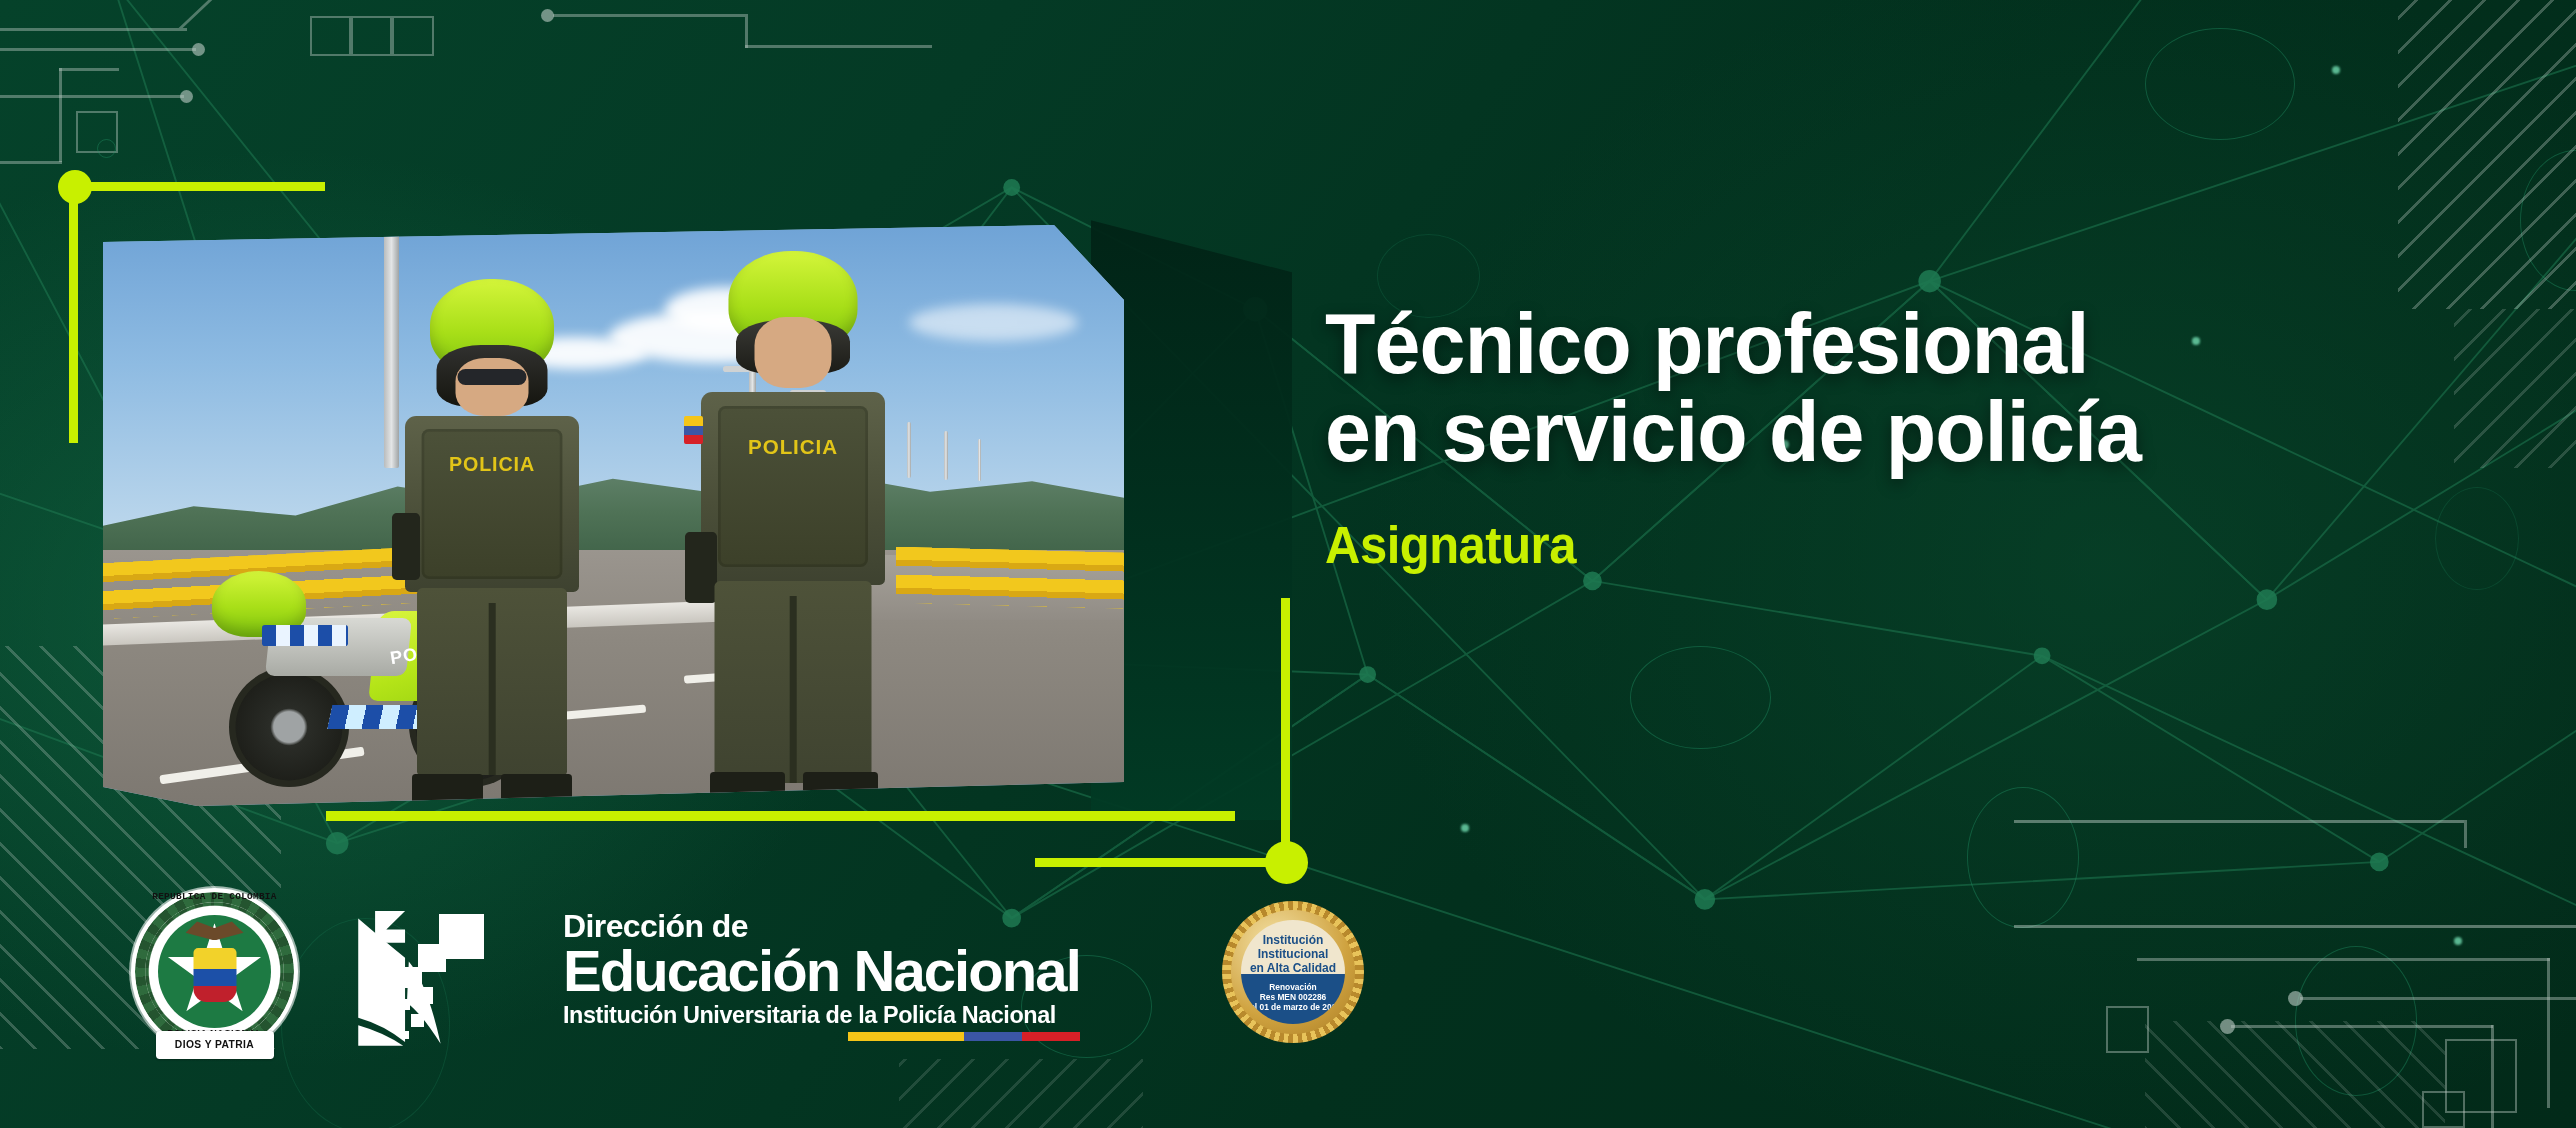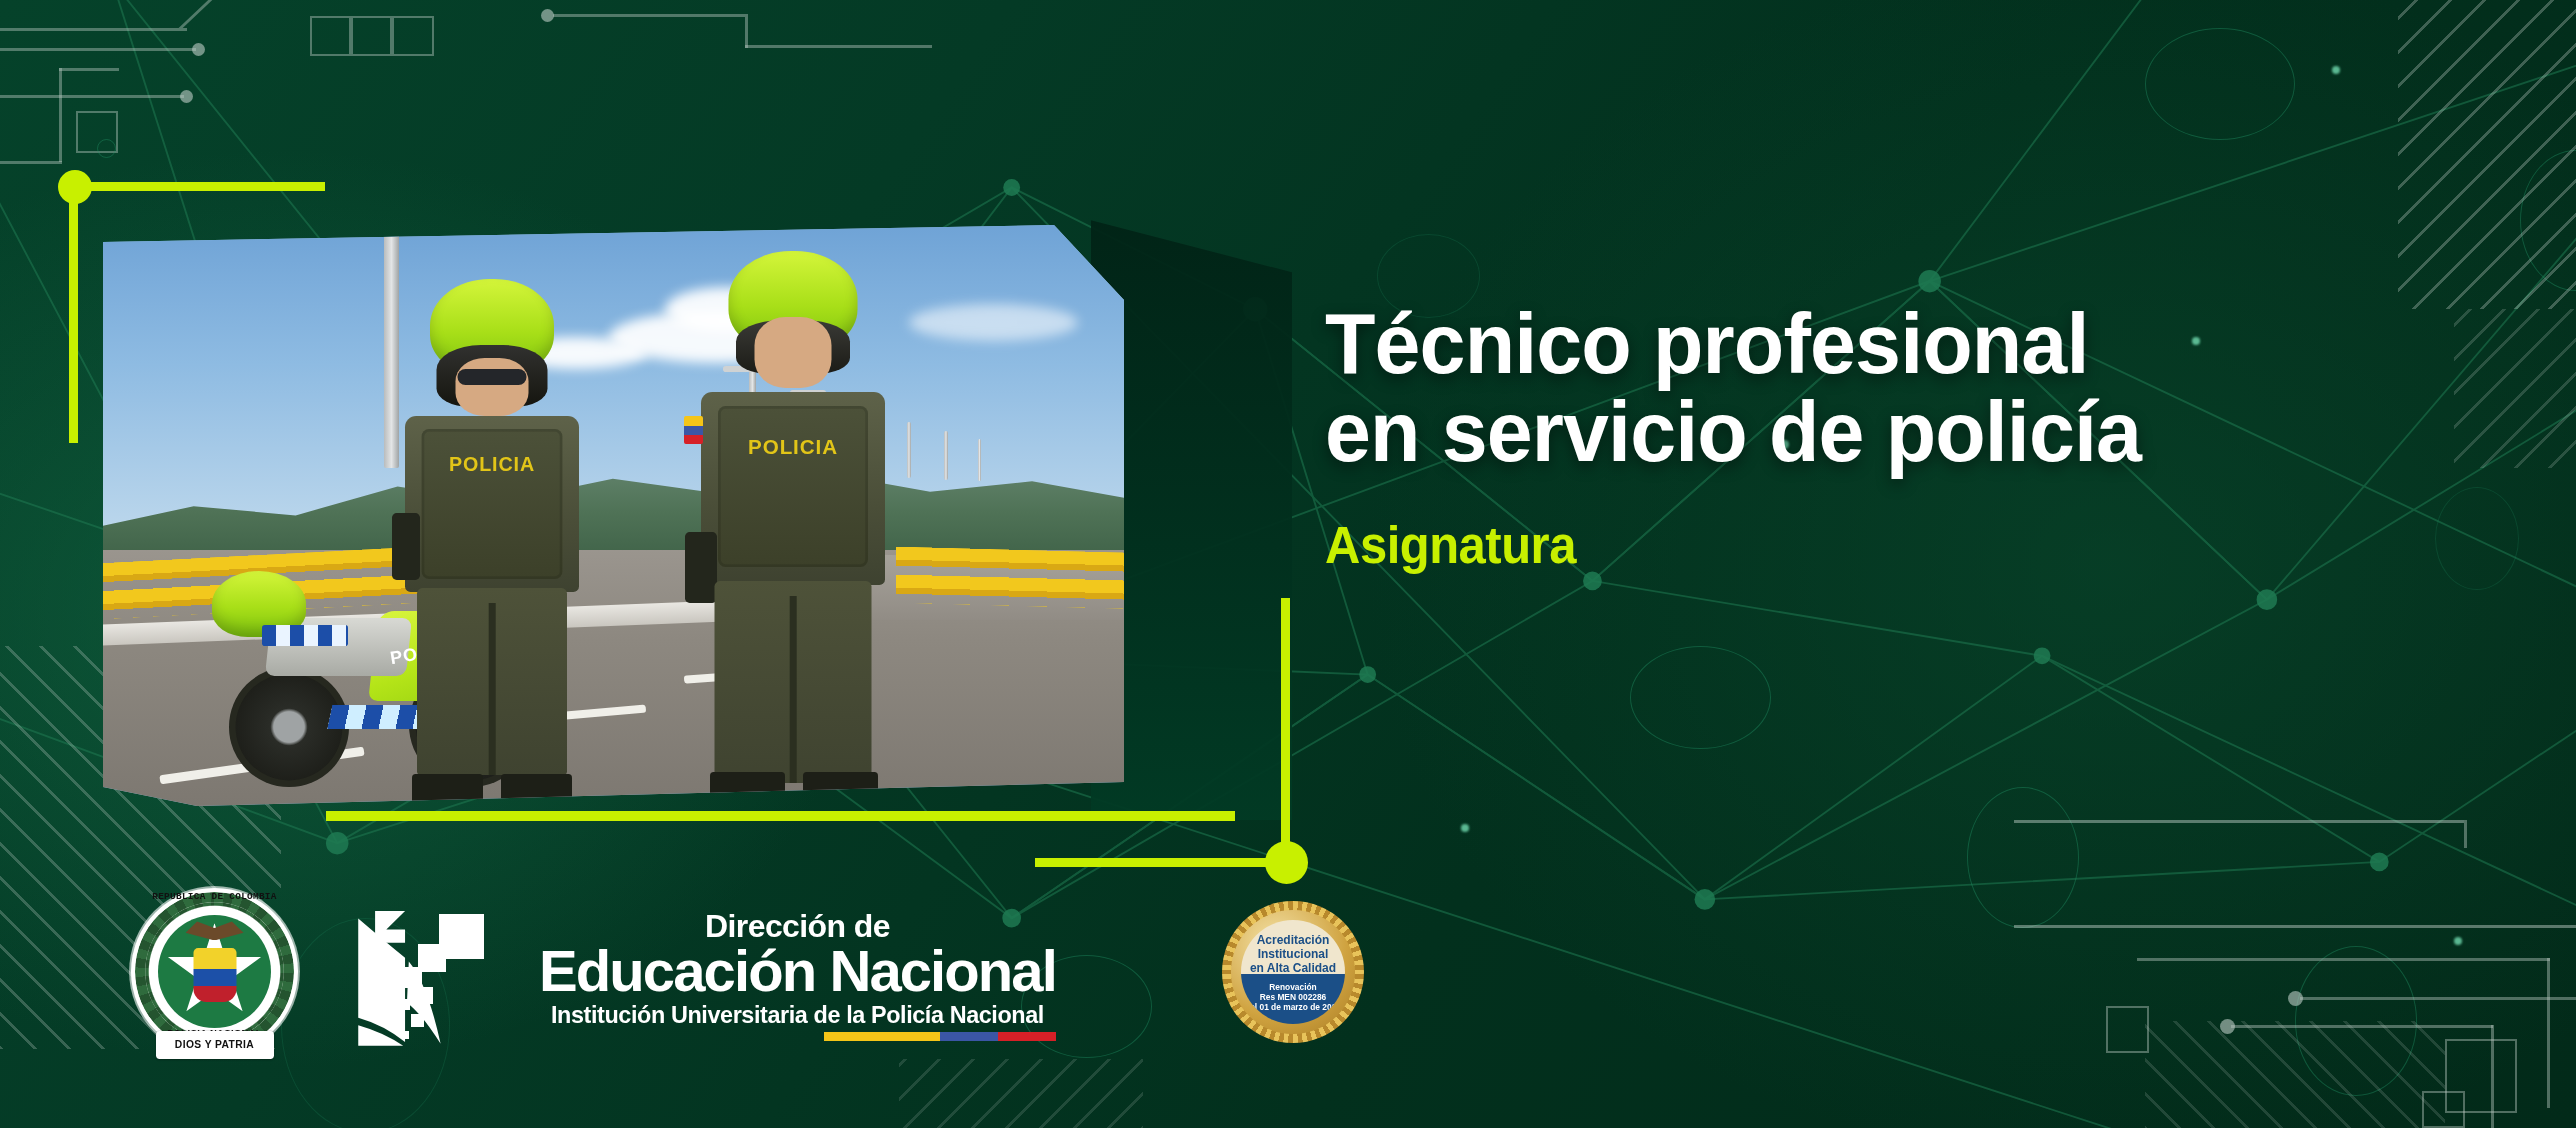--- a/index.html
+++ b/index.html
@@ -265,21 +265,21 @@
     display:flex; align-items:center; justify-content:center;
     color:#111; font-weight:700; font-size:10.3px; letter-spacing:0.4px;
     box-shadow:0 0.9px 1.9px rgba(0,0,0,.3);
   }
 
   
   #book-mark { position:absolute; left:347px; top:34px; width:141px; height:141px; }
   .pixel { position:absolute; background:#ffffff; }
 
   
-  #dep { position:absolute; left:539px; top:37px; color:#fff;text-align:center; }
+  #dep { position:absolute; left:563px; top:37px; color:#fff; }
   #dep-line1 { font-size:32px; font-weight:700; letter-spacing:-0.6px; }
   #dep-line2 { font-size:58px; font-weight:700; letter-spacing:-1.9px; line-height:1.02; margin-top:-3.7px; }
   #dep-line3 { font-size:23.4px; font-weight:700; letter-spacing:-0.4px; margin-top:1.9px; position:relative; }
   #dep-flag {
     position:absolute; right:0; bottom:-11.2px; width:232px; height:8.4px; display:flex;
   }
   #dep-flag i { flex:1; }
   #dep-flag i:nth-child(1){ background:#f5c518; flex:2; }
   #dep-flag i:nth-child(2){ background:#3b56a5; }
   #dep-flag i:nth-child(3){ background:#d62027; }
@@ -552,21 +552,21 @@
           </span>
       </div>
     </div>
   </div>
 
   <div id="seal">
     <div class="seal-gear"></div>
     <div class="seal-rim"></div>
     <div class="seal-face">
       <div class="seal-top">
-        <div>Acreditación</div>
+        <div>Institución</div>
         <div>Institucional</div>
         <div>en Alta Calidad</div>
       </div>
       <div class="seal-bot">
         <div>Renovación</div>
         <div>Res MEN 002286</div>
         <div>del 01 de marzo de 2022</div>
       </div>
     </div>
   </div>

